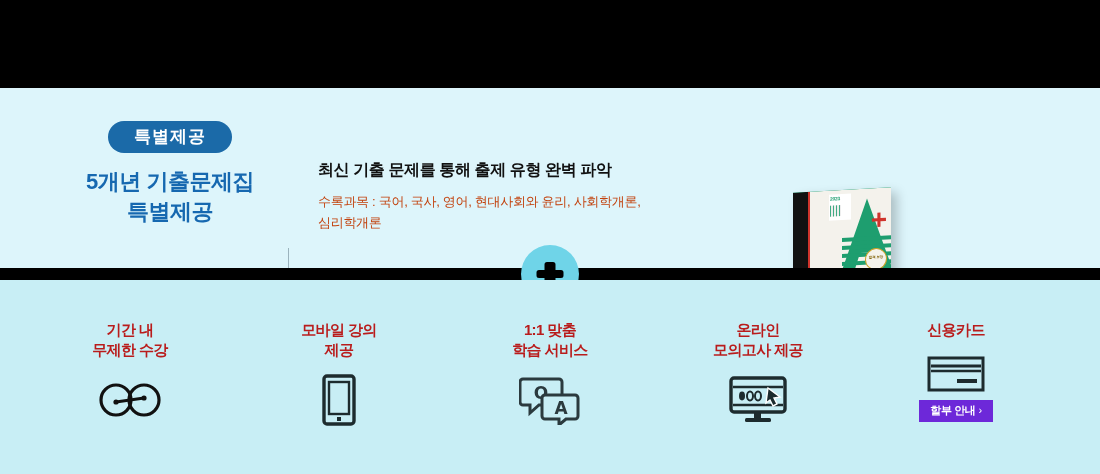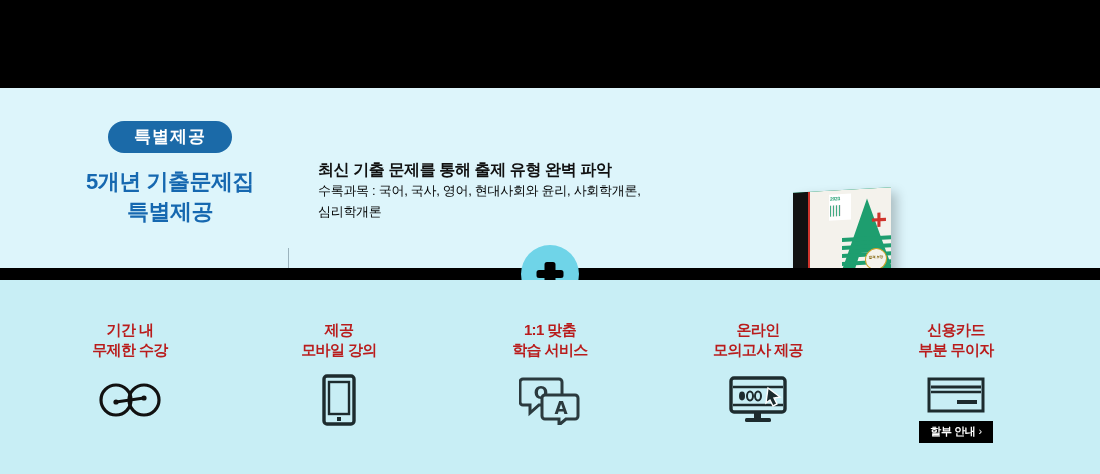--- a/index.html
+++ b/index.html
@@ -50,21 +50,22 @@
   .promo-right {
     position:absolute; left:318px; top:72px; width:430px;
   }
   .promo-head {
     color:#111111;
     font-size:16px; font-weight:bold;
     letter-spacing:-0.4px;
     line-height:1.3;
   }
   .promo-sub {
-    color:#000000;
+    margin-top:11px;
+    color:#c2410c;
     font-size:13px;
     line-height:1.6;
     letter-spacing:-0.3px;
   }
 
   
   .book-wrap {
     position:absolute; left:775px; top:98px;
     width:130px; height:160px;
   }
@@ -181,21 +182,21 @@
     line-height:1.35; letter-spacing:-0.6px;
   }
   .feat-icon {
     margin-top:14px; height:50px;
     display:flex; align-items:center; justify-content:center;
   }
   .feat-icon svg { display:block; }
   .install-btn {
     margin-top:6px;
     display:inline-block;
-    background:#000000; color:#ffffff;
+    background:#6d28d9; color:#ffffff;
     font-size:11px; font-weight:bold;
     padding:5px 11px 6px;
     letter-spacing:-0.4px;
     line-height:1;
   }
   .install-btn .chev { margin-left:3px; font-weight:normal; }
 </style>
 </head>
 <body>
 
@@ -281,22 +282,22 @@
           <circle cx="46" cy="20" r="15" fill="none" stroke="#111" stroke-width="3.2"></circle>
           <path d="M18 22 L46 18" stroke="#111" stroke-width="3" fill="none"></path>
           <circle cx="18" cy="22" r="2.6" fill="#111"></circle>
           <circle cx="46" cy="18" r="2.6" fill="#111"></circle>
         </svg>
       </div>
     </div>
 
     <div class="feat" style="left:259px;">
       <div class="feat-label">
+        <div>모바일 강의</div>
         <div>제공</div>
-        <div>모바일 강의</div>
       </div>
       <div class="feat-icon">
         <svg width="34" height="52" viewBox="0 0 34 52" xmlns="http://www.w3.org/2000/svg">
           <rect x="2" y="2" width="30" height="48" rx="3" fill="none" stroke="#1d2b2e" stroke-width="3.4"></rect>
           <rect x="7" y="8" width="20" height="32" fill="none" stroke="#1d2b2e" stroke-width="2.4"></rect>
           <rect x="15" y="43" width="4" height="4" fill="#1d2b2e"></rect>
         </svg>
       </div>
     </div>
 
@@ -333,21 +334,20 @@
           <path d="M40 12 L52 21 L46 22 L49 28 L45 30 L42 24 L38 27 Z" fill="#1d2b2e" stroke="#ffffff" stroke-width="1.4"></path>
           <rect x="26" y="36" width="7" height="6" fill="#1d2b2e"></rect>
           <rect x="17" y="42" width="26" height="4" rx="1.5" fill="#1d2b2e"></rect>
         </svg>
       </div>
     </div>
 
     <div class="feat" style="left:876px;">
       <div class="feat-label">
         <div>신용카드</div>
-        <div>부분 무이자</div>
       </div>
       <div class="feat-icon" style="height:40px;">
         <svg width="58" height="36" viewBox="0 0 58 36" xmlns="http://www.w3.org/2000/svg">
           <rect x="2" y="2" width="54" height="32" fill="none" stroke="#1d2b2e" stroke-width="3"></rect>
           <line x1="4" y1="10" x2="54" y2="10" stroke="#1d2b2e" stroke-width="3"></line>
           <line x1="4" y1="15" x2="54" y2="15" stroke="#1d2b2e" stroke-width="2.4"></line>
           <rect x="30" y="23" width="20" height="4" fill="#1d2b2e"></rect>
         </svg>
       </div>
       <a class="install-btn">

